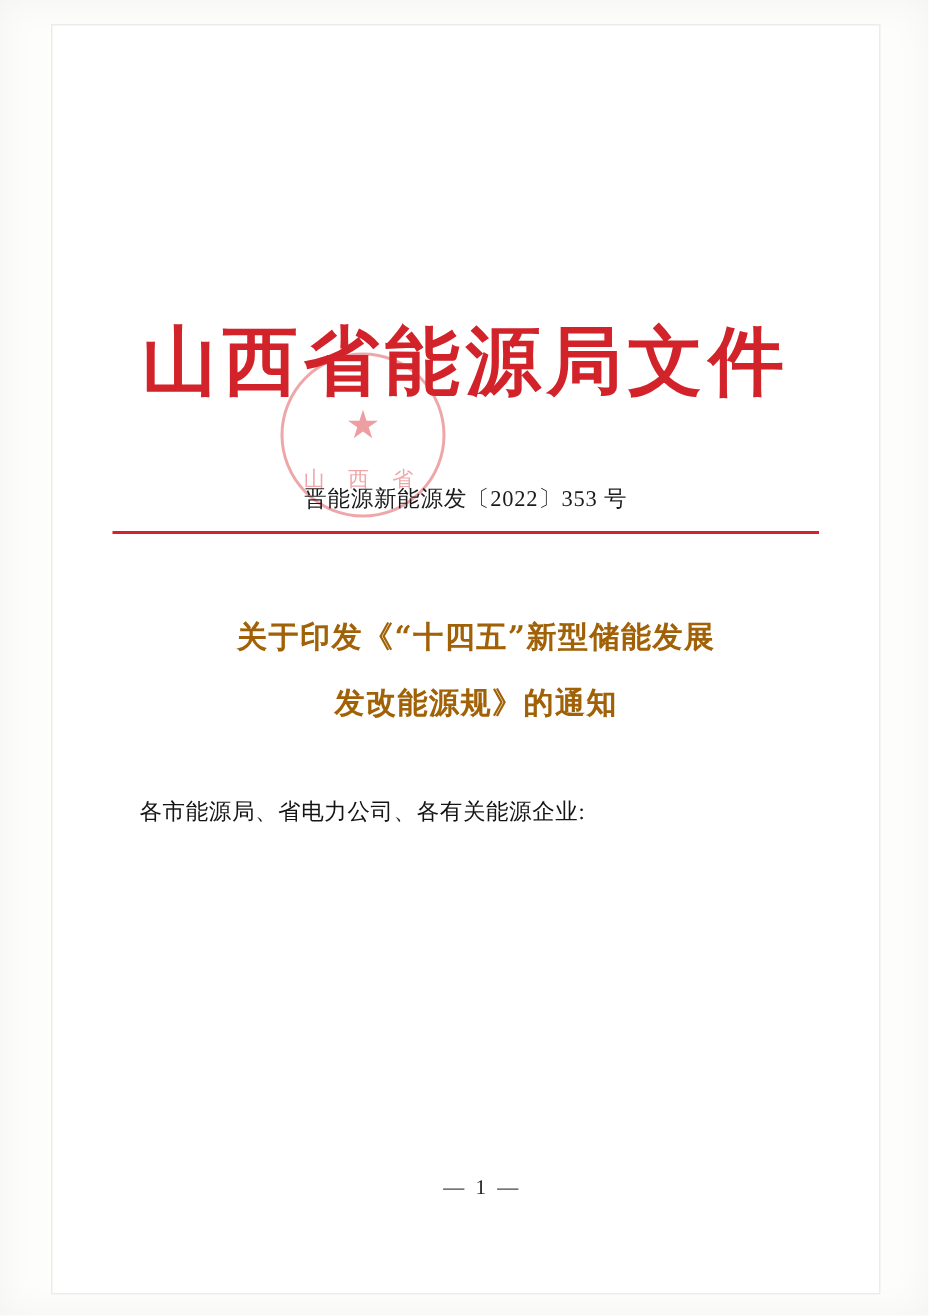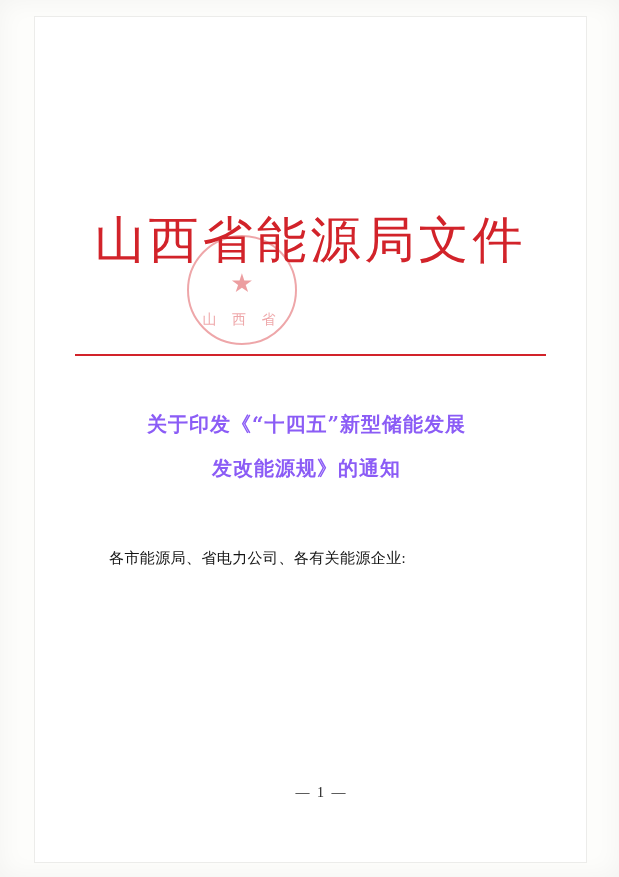--- a/index.html
+++ b/index.html
@@ -40,21 +40,21 @@
   
   .masthead {
     position: absolute;
     left: 0;
     top: 196px;
     width: 551px;
     text-align: center;
   }
   .masthead-title {
     font-family: "DejaVu Serif", "Liberation Serif", serif;
-    font-weight: normal;
+    font-weight: bold;
     font-size: 50px;
     letter-spacing: 4px;
     color: #d2232a;
     line-height: 1.1;
     white-space: nowrap;
   }
   
   .seal {
     position: absolute;
     left: 152px;
@@ -101,44 +101,44 @@
     position: absolute;
     left: 40px;
     top: 337px;
     width: 471px;
     height: 2px;
     background: #d2232a;
   }
   
   .doc-title {
     position: absolute;
-    left: 54px;
+    left: 65px;
     top: 385px;
     width: 435px;
     text-align: center;
     font-family: "DejaVu Serif", "Liberation Serif", serif;
     font-weight: bold;
     font-size: 20px;
     line-height: 44px;
-    color: #8b5cf6;
+    color: #a16207;
     letter-spacing: 1px;
   }
   
   .body-block {
     position: absolute;
     left: 58px;
     top: 508px;
     width: 440px;
     color: #141414;
     font-size: 15px;
     line-height: 35px;
     letter-spacing: 0.4px;
   }
   .body-block p {
-    margin: 16px;
+    margin: 0;
     text-align: justify;
     text-justify: inter-ideograph;
   }
   .indent {
     text-indent: 2em;
   }
   
   .page-number {
     position: absolute;
     left: 0;
@@ -164,20 +164,21 @@
 
     <div class="masthead">
       <div class="masthead-title">山西省能源局文件</div>
     </div>
 
     <div class="seal">
       <div class="star">★</div>
       <div class="seal-text">山 西 省</div>
     </div>
 
+    <div class="doc-number">晋能源新能源发〔2022〕353 号</div>
 
     <div class="red-rule"></div>
 
     <div class="doc-title">
       <div>关于印发《“十四五”新型储能发展</div>
       <div>发改能源规》的通知</div>
     </div>
 
     <div class="body-block">
       <p>各市能源局、省电力公司、各有关能源企业:</p>

